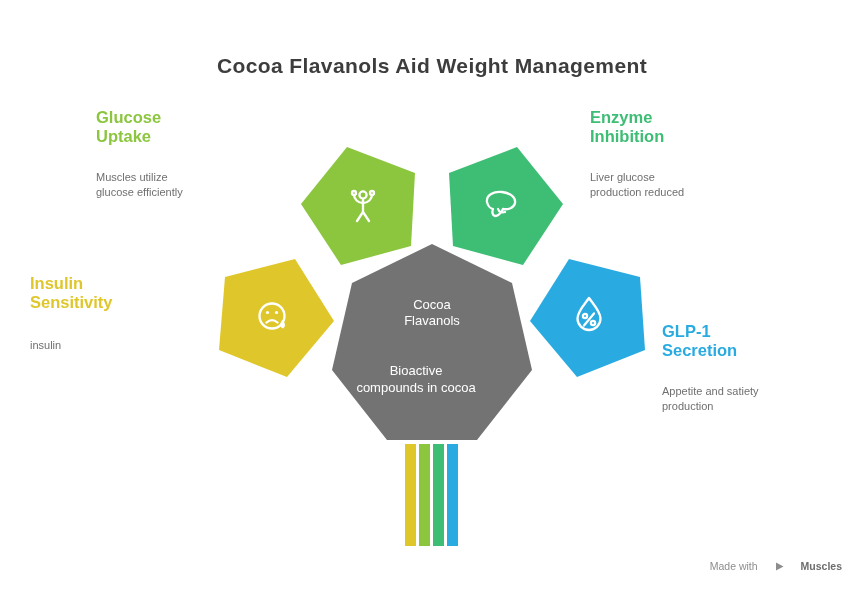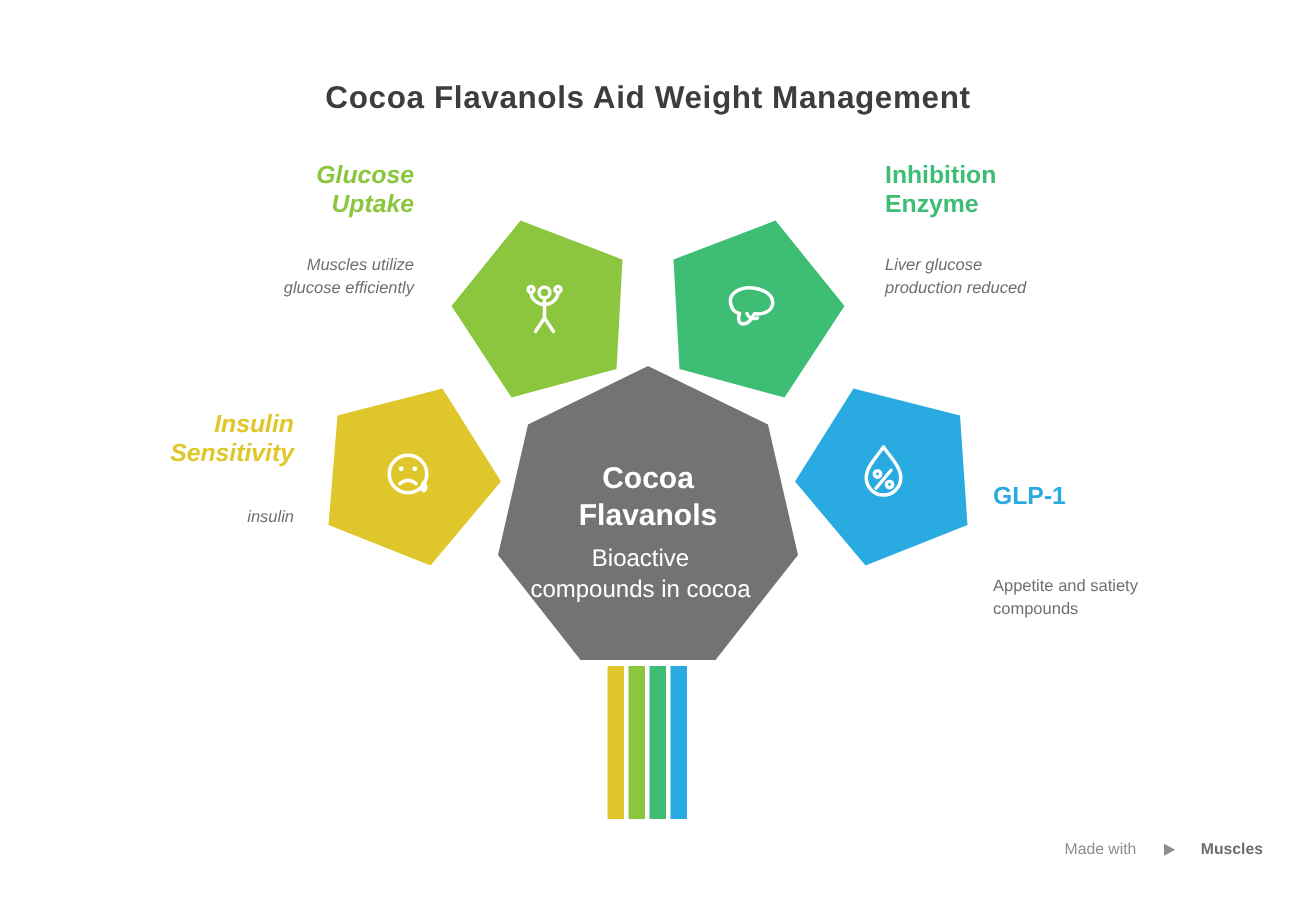--- a/index.html
+++ b/index.html
@@ -7,28 +7,28 @@
     position:relative;width:864px;height:588px;background:#ffffff;
     font-family:"Liberation Sans",sans-serif;overflow:hidden;
   }
   .page-title{
     position:absolute;top:54px;left:0;width:864px;text-align:center;
     font-size:21px;font-weight:700;color:#3d3d3d;letter-spacing:.4px;
   }
   .shapes{position:absolute;top:0;left:0;}
   .label{position:absolute;font-weight:700;font-size:16.5px;line-height:1.18;}
   .desc{position:absolute;font-size:11px;line-height:1.34;color:#6f6f6f;}
-  .align-r{text-align:right;font-style:italic;}
+  .align-r{}
   .center-title{
-    position:absolute;left:357px;top:307px;width:150px;text-align:center;
-    color:#fff;font-size:20px;font-weight:700;line-height:1.25;
+    position:absolute;left:357px;top:297px;width:150px;text-align:center;
+    color:#fff;font-size:13px;font-weight:400;line-height:1.25;
   }
   .center-sub{
-    position:absolute;left:342px;top:362px;width:170px;text-align:center;
-    color:#fff;font-size:16px;line-height:1.32;
+    position:absolute;left:331px;top:362px;width:170px;text-align:center;
+    color:#fff;font-size:13px;line-height:1.32;
   }
   .watermark{
     position:absolute;right:22px;bottom:16px;display:flex;align-items:center;gap:16px;
     font-size:10.5px;color:#8d8d8d;cursor:pointer;
   }
   .watermark .brand{font-weight:700;color:#6d6d6d;}
 </style>
 </head>
 <body>
 
@@ -95,42 +95,43 @@
   <div class="label align-r" style="left: 96px; top: 108px; width: 180px; color: rgb(140, 198, 63);">
     <div>Glucose</div>
     <div>Uptake</div>
   </div>
   <div class="desc align-r" style="left:96px;top:170px;width:180px;">
     <div>Muscles utilize</div>
     <div>glucose efficiently</div>
   </div>
 
   <div class="label" style="left: 590px; top: 108px; width: 200px; color: rgb(62, 189, 117);">
+    <div>Enzyme</div>
     <div>Inhibition</div>
-    <div>Enzyme</div>
   </div>
-  <div class="desc" style="left:590px;top:170px;width:200px;font-style:italic;">
+  <div class="desc" style="left:590px;top:170px;width:200px;">
     <div>Liver glucose</div>
     <div>production reduced</div>
   </div>
 
   <div class="label align-r" style="left: 30px; top: 274px; width: 166px; color: rgb(223, 199, 43);">
     <div>Insulin</div>
     <div>Sensitivity</div>
   </div>
   <div class="desc align-r" style="left:30px;top:338px;width:166px;">
     <div>insulin</div>
   </div>
 
   <div class="label" style="left: 662px; top: 276px; width: 180px; color: rgb(41, 171, 226); margin-top: 46px;">
     <div>GLP-1</div>
+    <div>Secretion</div>
   </div>
   <div class="desc" style="left:662px;top:340px;width:180px;margin-top:44px;">
     <div>Appetite and satiety</div>
-    <div>compounds</div>
+    <div>production</div>
   </div>
 
   <div class="watermark">
     <span>Made with</span>
     <svg width="11" height="11" viewBox="0 0 11 11">
       <path d="M2 1.5 L9.5 5.5 L2 9.5 Z" fill="#8d8d8d"></path>
     </svg>
     <span class="brand">Muscles</span>
   </div>
 

